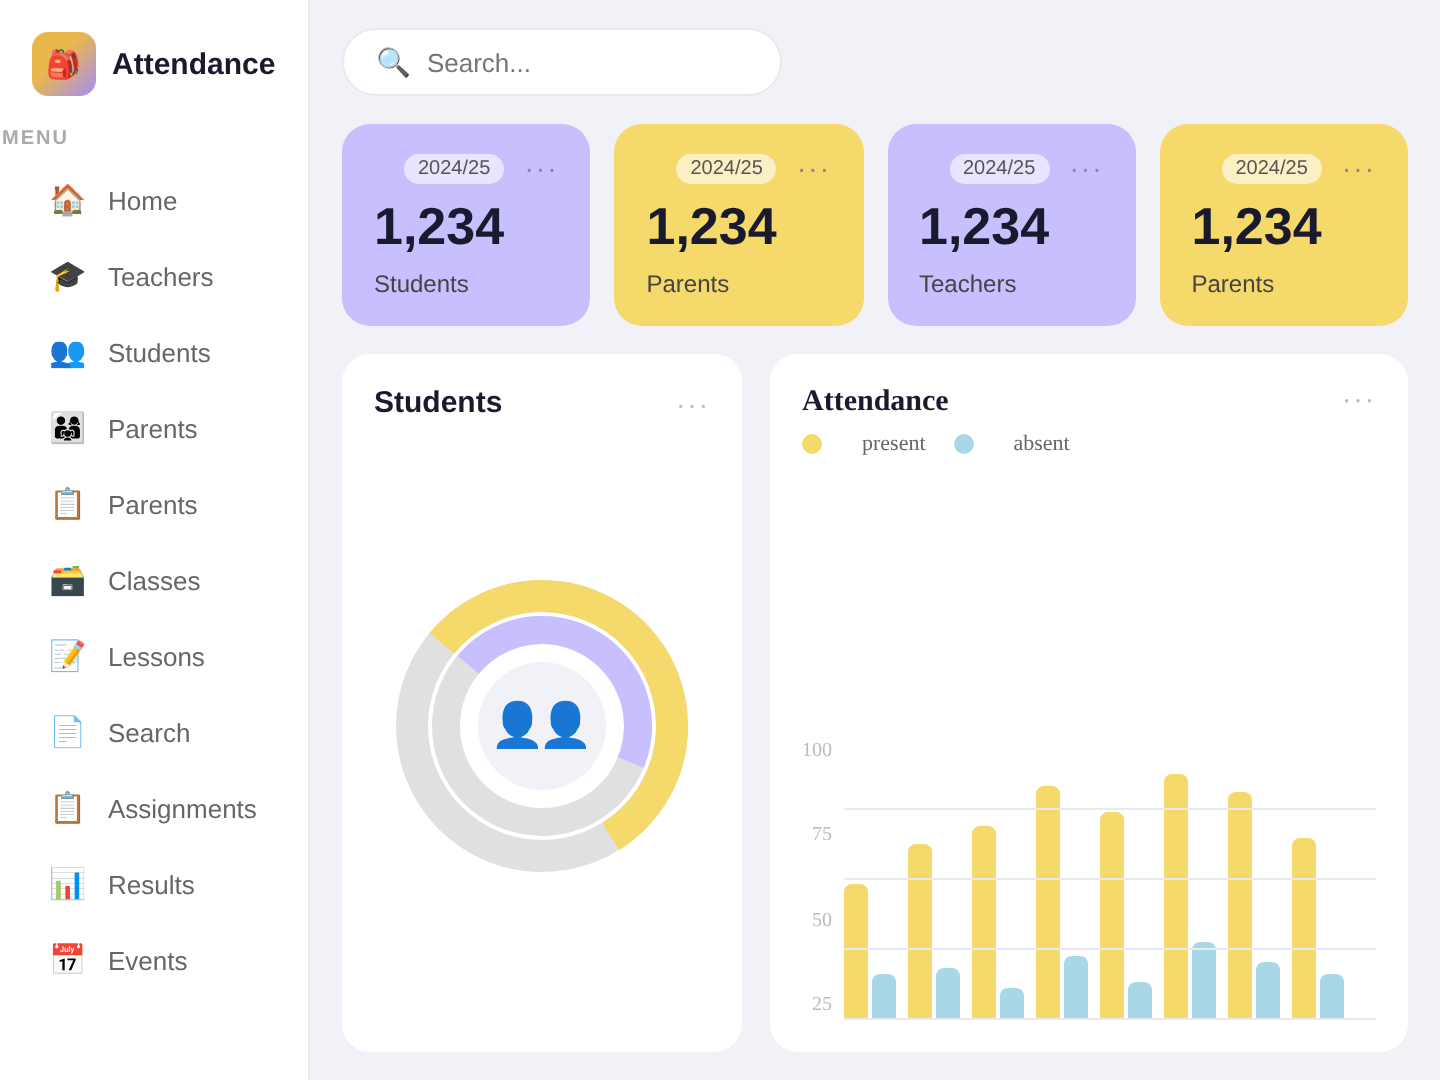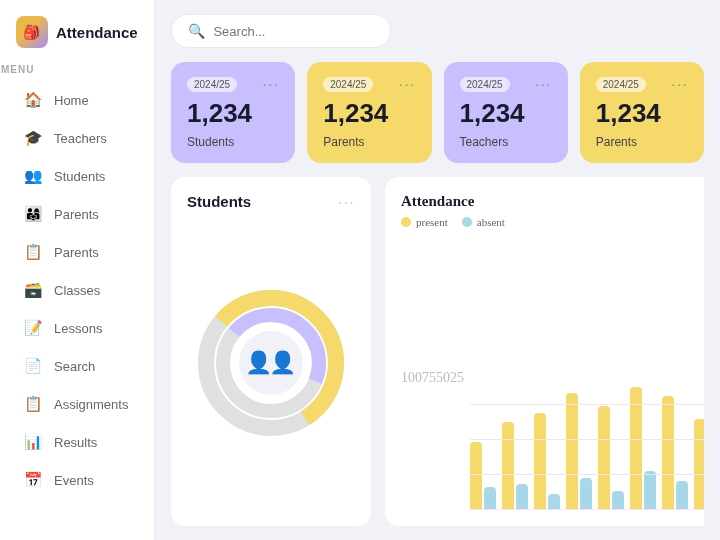--- a/index.html
+++ b/index.html
@@ -107,20 +107,21 @@
       justify-content: space-between;
       align-items: center;
     }
     .card-year {
       font-size: 10px;
       background: rgba(255,255,255,0.6);
       padding: 2px 7px;
       border-radius: 10px;
       color: #555;
       font-weight: 500;
+      margin-left: 15px;
     }
     .card-dots { color: #888; font-size: 14px; letter-spacing: 1px; cursor: pointer; }
     .card-number {
       font-size: 26px;
       font-weight: 700;
       color: #1a1a2e;
     }
     .card-label {
       font-size: 12px;
       color: #444;
@@ -167,42 +168,42 @@
 
     
     .attendance-legend {
       display: flex;
       gap: 14px;
       margin-bottom: 10px;
     }
     .legend-item {
       display: flex;
       align-items: center;
-      gap: 5px;
+      gap: 20px;
       font-size: 11px;
       color: #666;
     }
     .legend-dot {
       width: 10px; height: 10px;
       border-radius: 50%;
     }
     .dot-present { background: #f5d96b; }
     .dot-absent { background: #a8d8e8; }
     .bar-chart-area {
       flex: 1;
       display: flex;
       align-items: flex-end;
       gap: 0;
       position: relative;
     }
     .y-axis {
       display: flex;
-      flex-direction: row;
+      flex-direction: column;
       justify-content: space-between;
-      font-size: 14px;
+      font-size: 10px;
       color: #bbb;
       margin-right: 6px;
       height: 140px;
       text-align: right;
       padding-bottom: 2px;
     }
     .bars-container {
       flex: 1;
       display: flex;
       align-items: flex-end;

